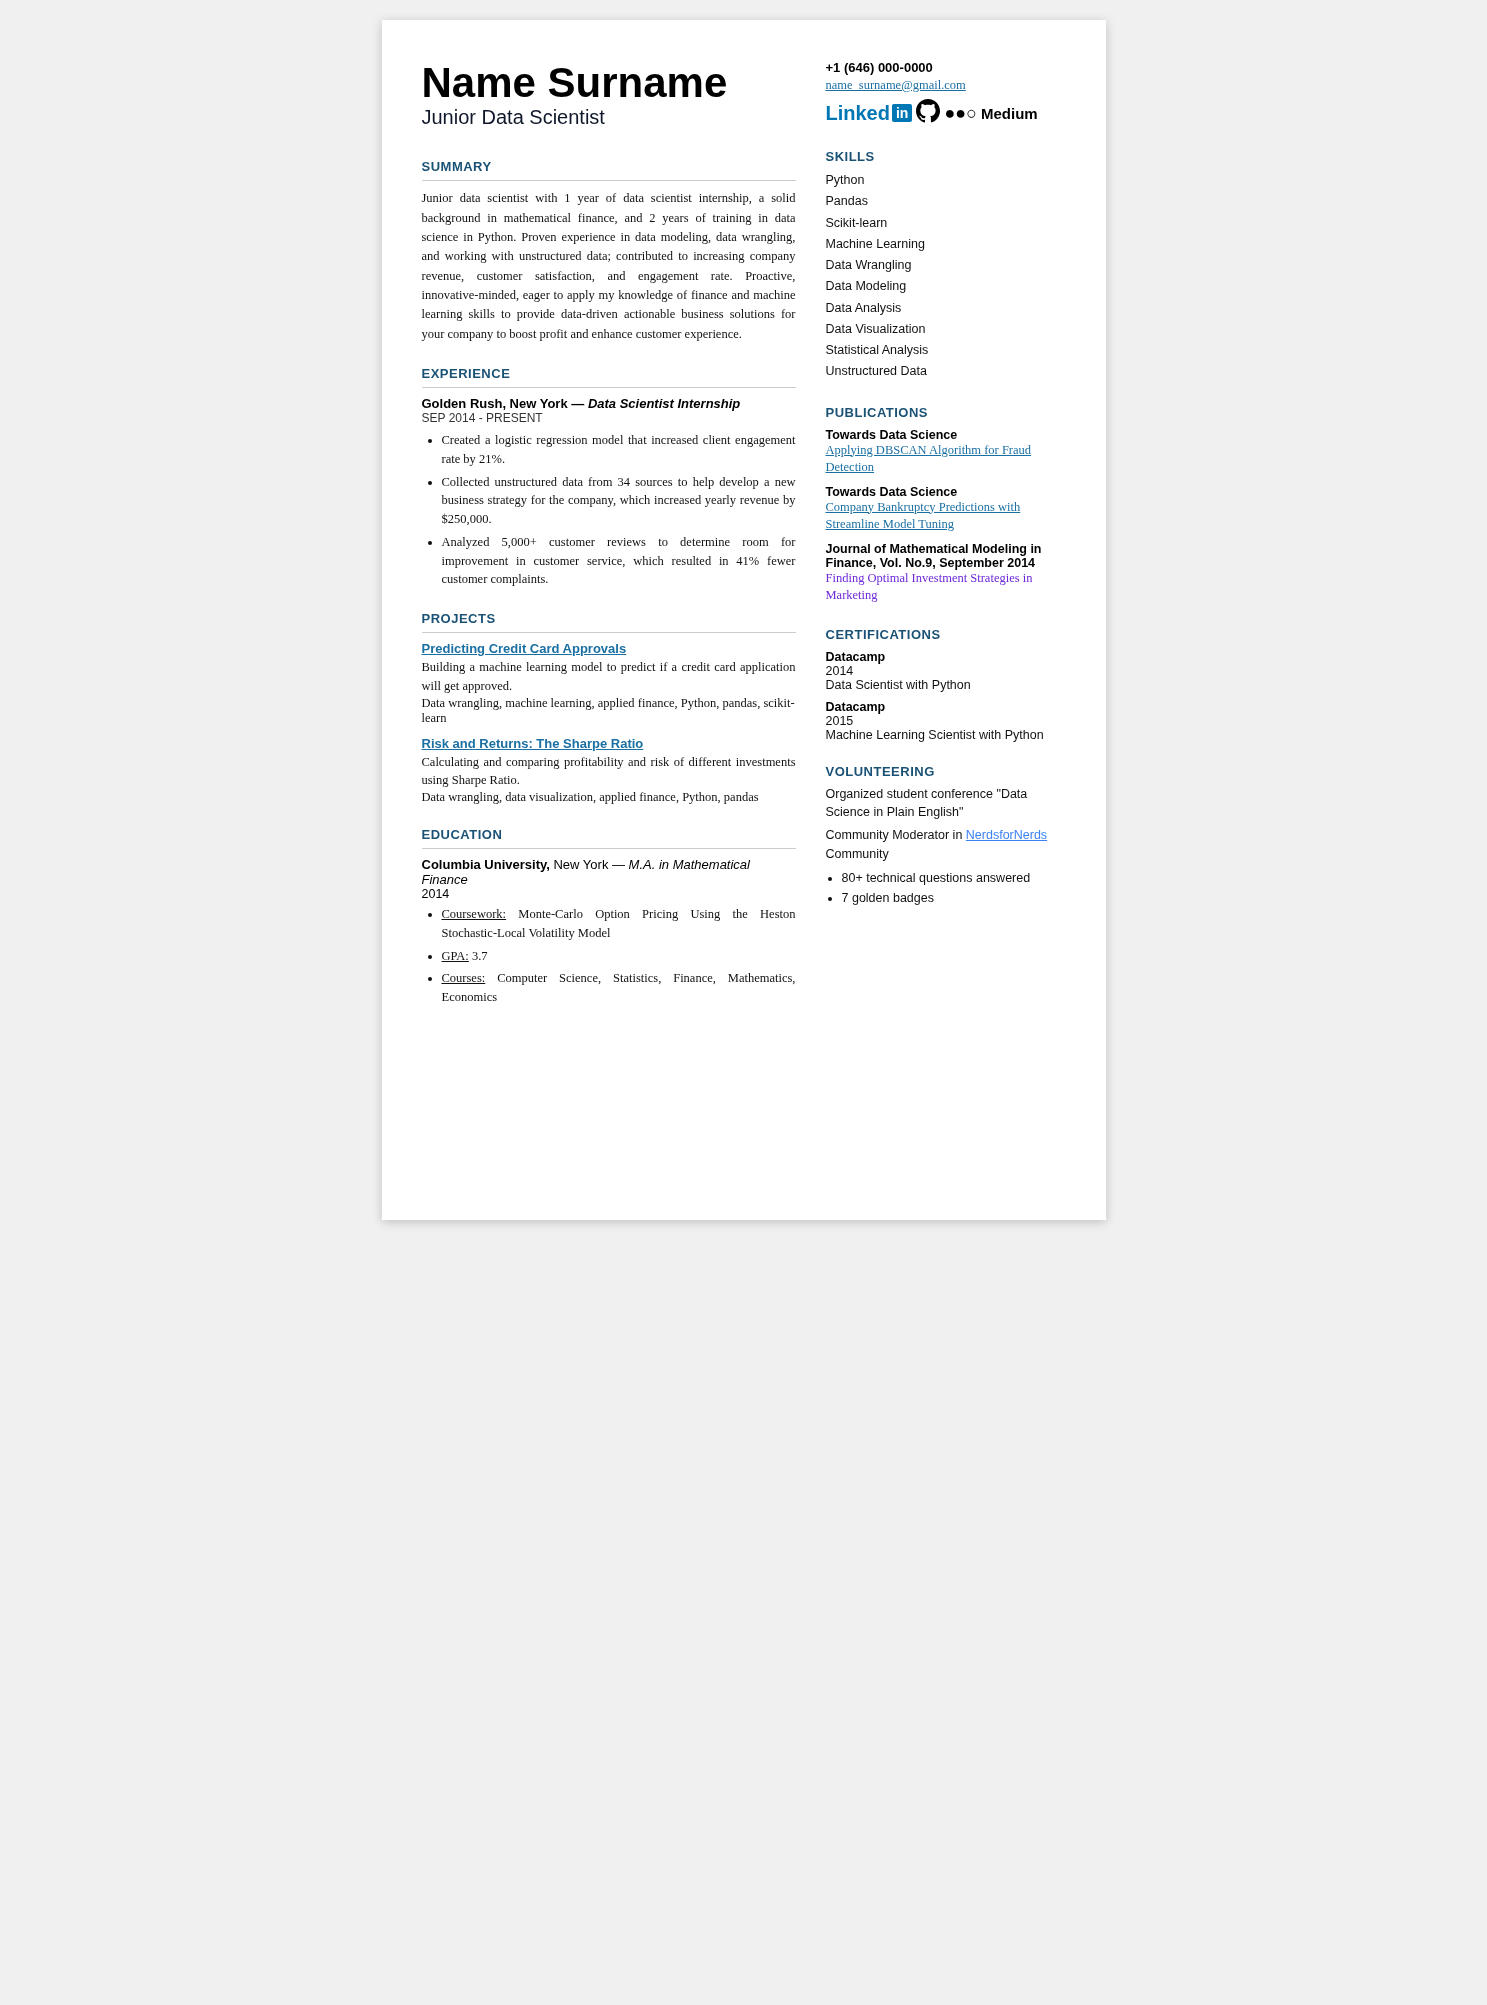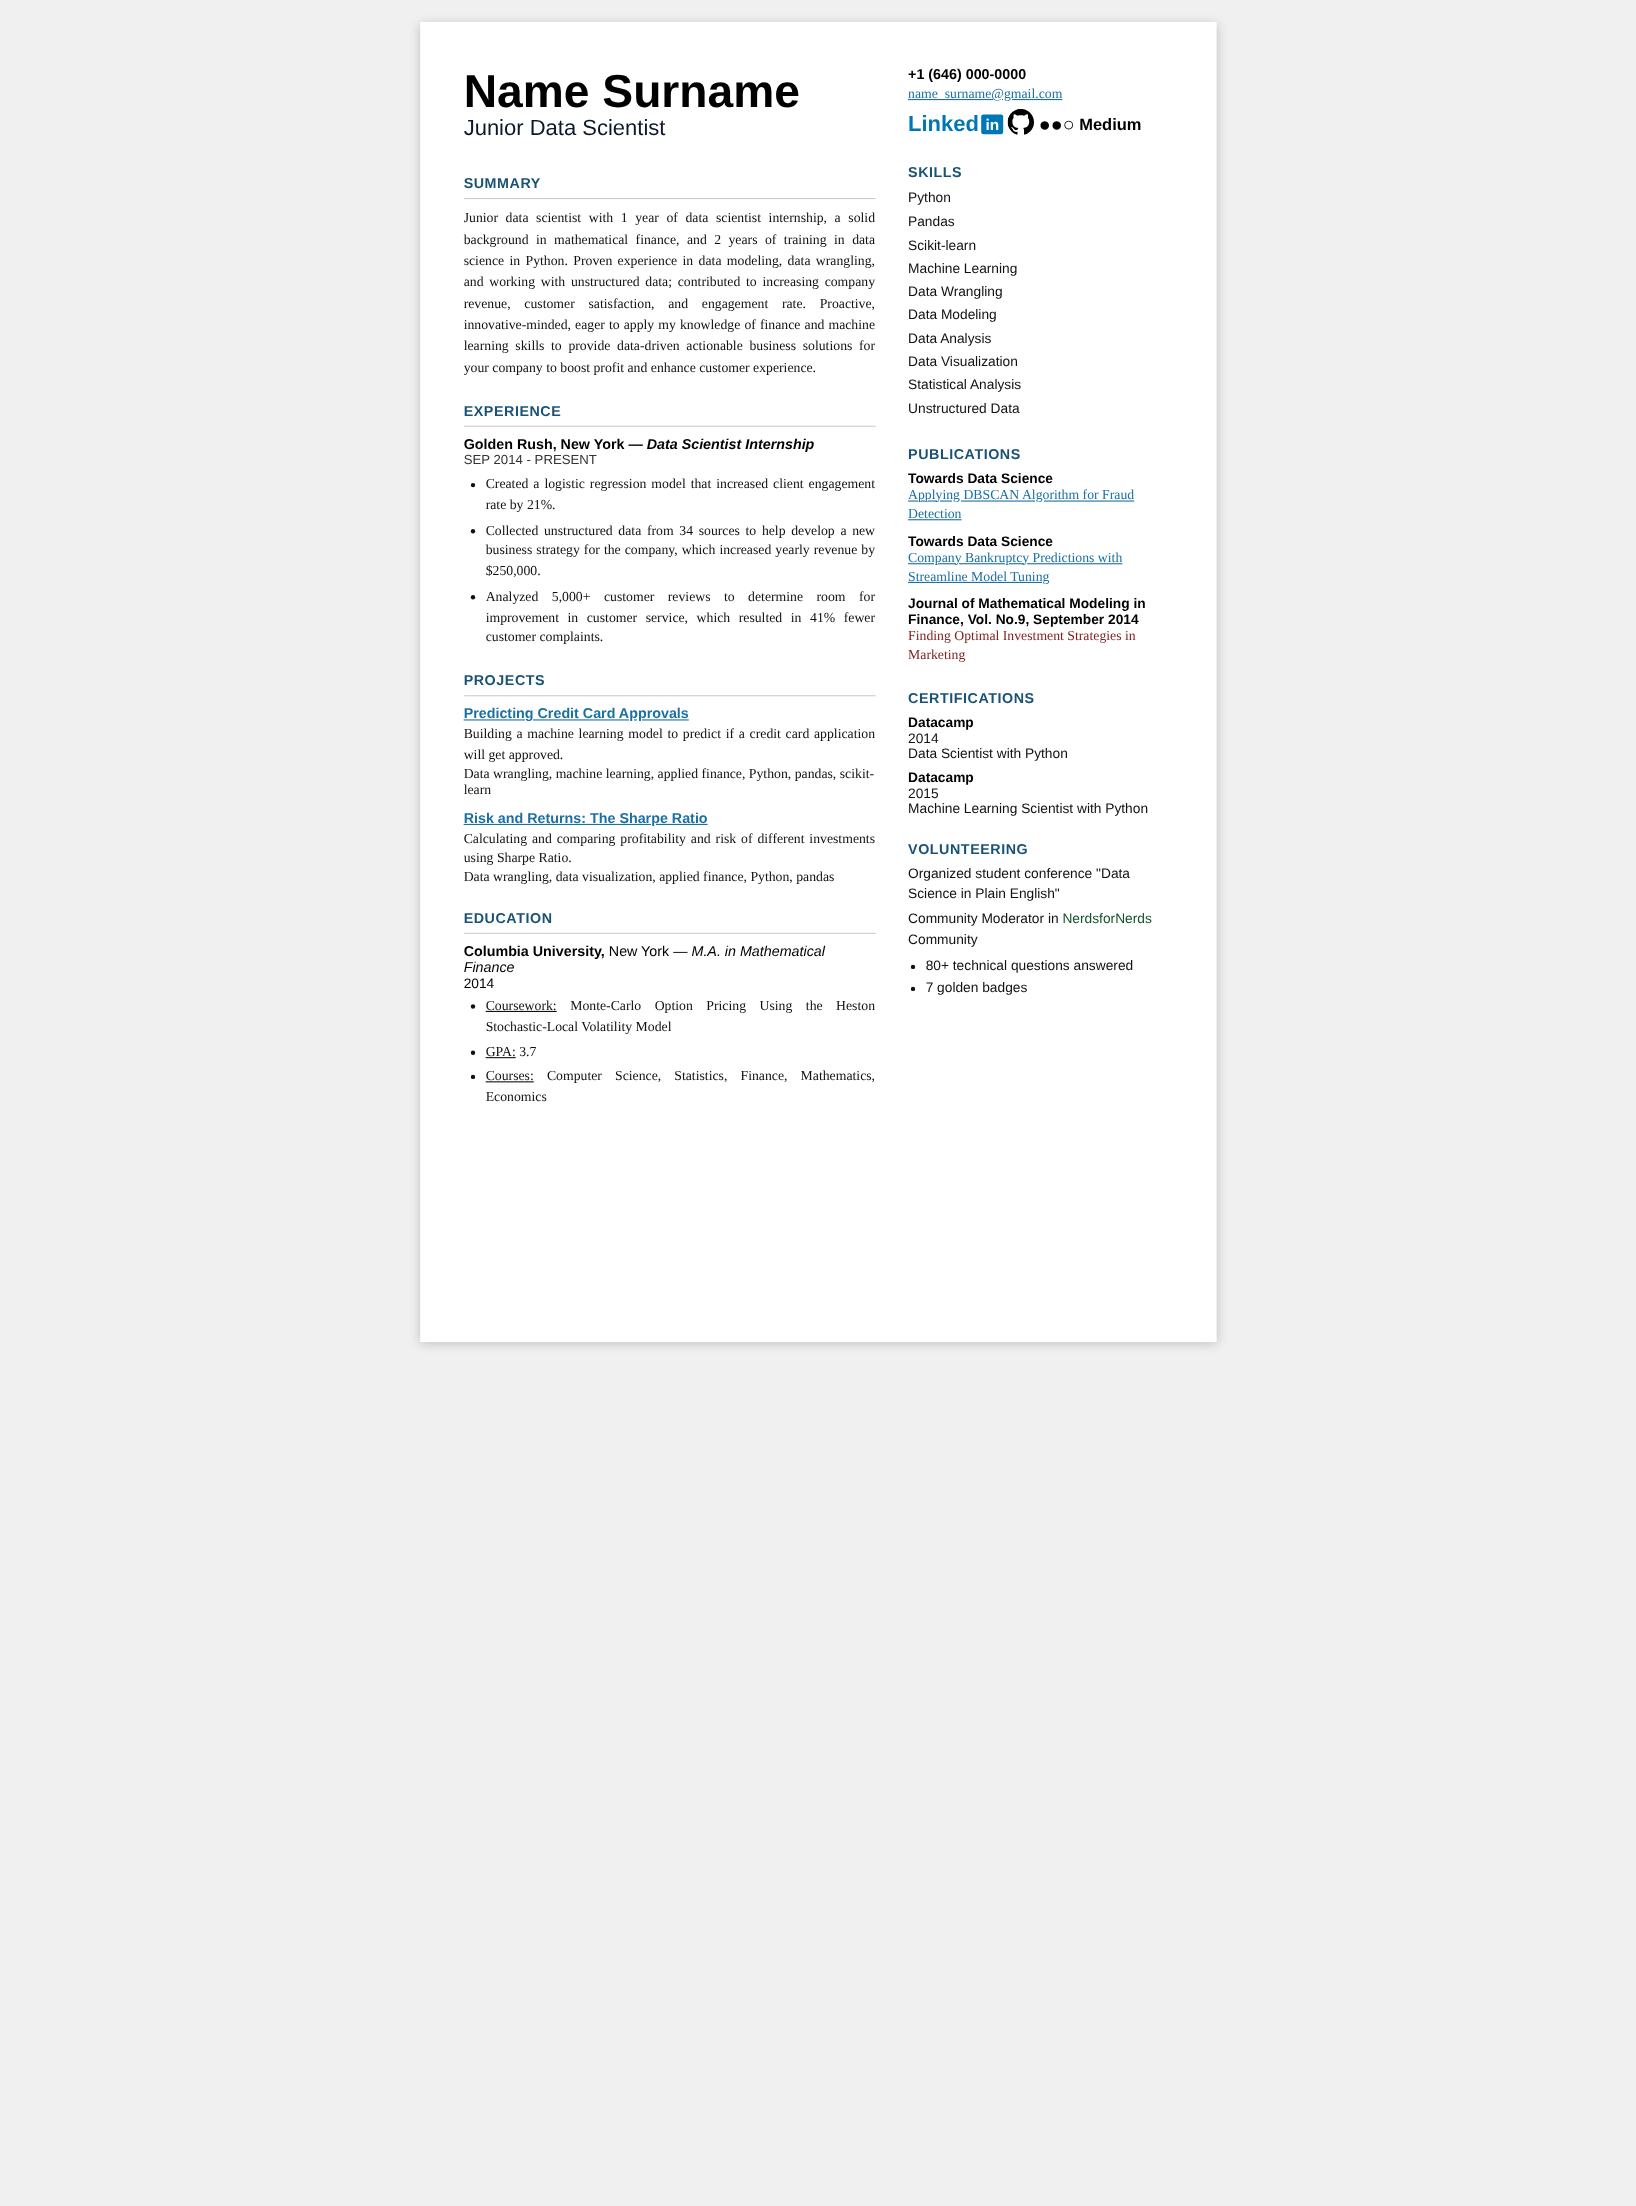--- a/index.html
+++ b/index.html
@@ -188,21 +188,21 @@
     }
     .pub-link {
       color: #1a6fa3;
       text-decoration: underline;
       font-size: 12.5px;
       display: block;
       line-height: 1.4;
     }
     .pub-text {
       font-size: 12.5px;
-      color: #7f1d1d;
+      color: #6d28d9;
       line-height: 1.4;
     }
     .cert-org {
       font-size: 12.5px;
       font-weight: bold;
       font-family: Arial, sans-serif;
       margin-top: 8px;
     }
     .cert-year {
       font-size: 12.5px;
@@ -215,21 +215,22 @@
       font-family: Arial, sans-serif;
     }
     .vol-text {
       font-size: 12.5px;
       color: #111;
       font-family: Arial, sans-serif;
       line-height: 1.5;
       margin-top: 4px;
     }
     .vol-link {
-      color: #14532d;
+      color: #3b82f6;
+      text-decoration: underline;
     }
     .vol-bullets {
       padding-left: 16px;
       margin-top: 4px;
     }
     .vol-bullets li {
       font-size: 12.5px;
       line-height: 1.6;
       font-family: Arial, sans-serif;
       color: #111;

